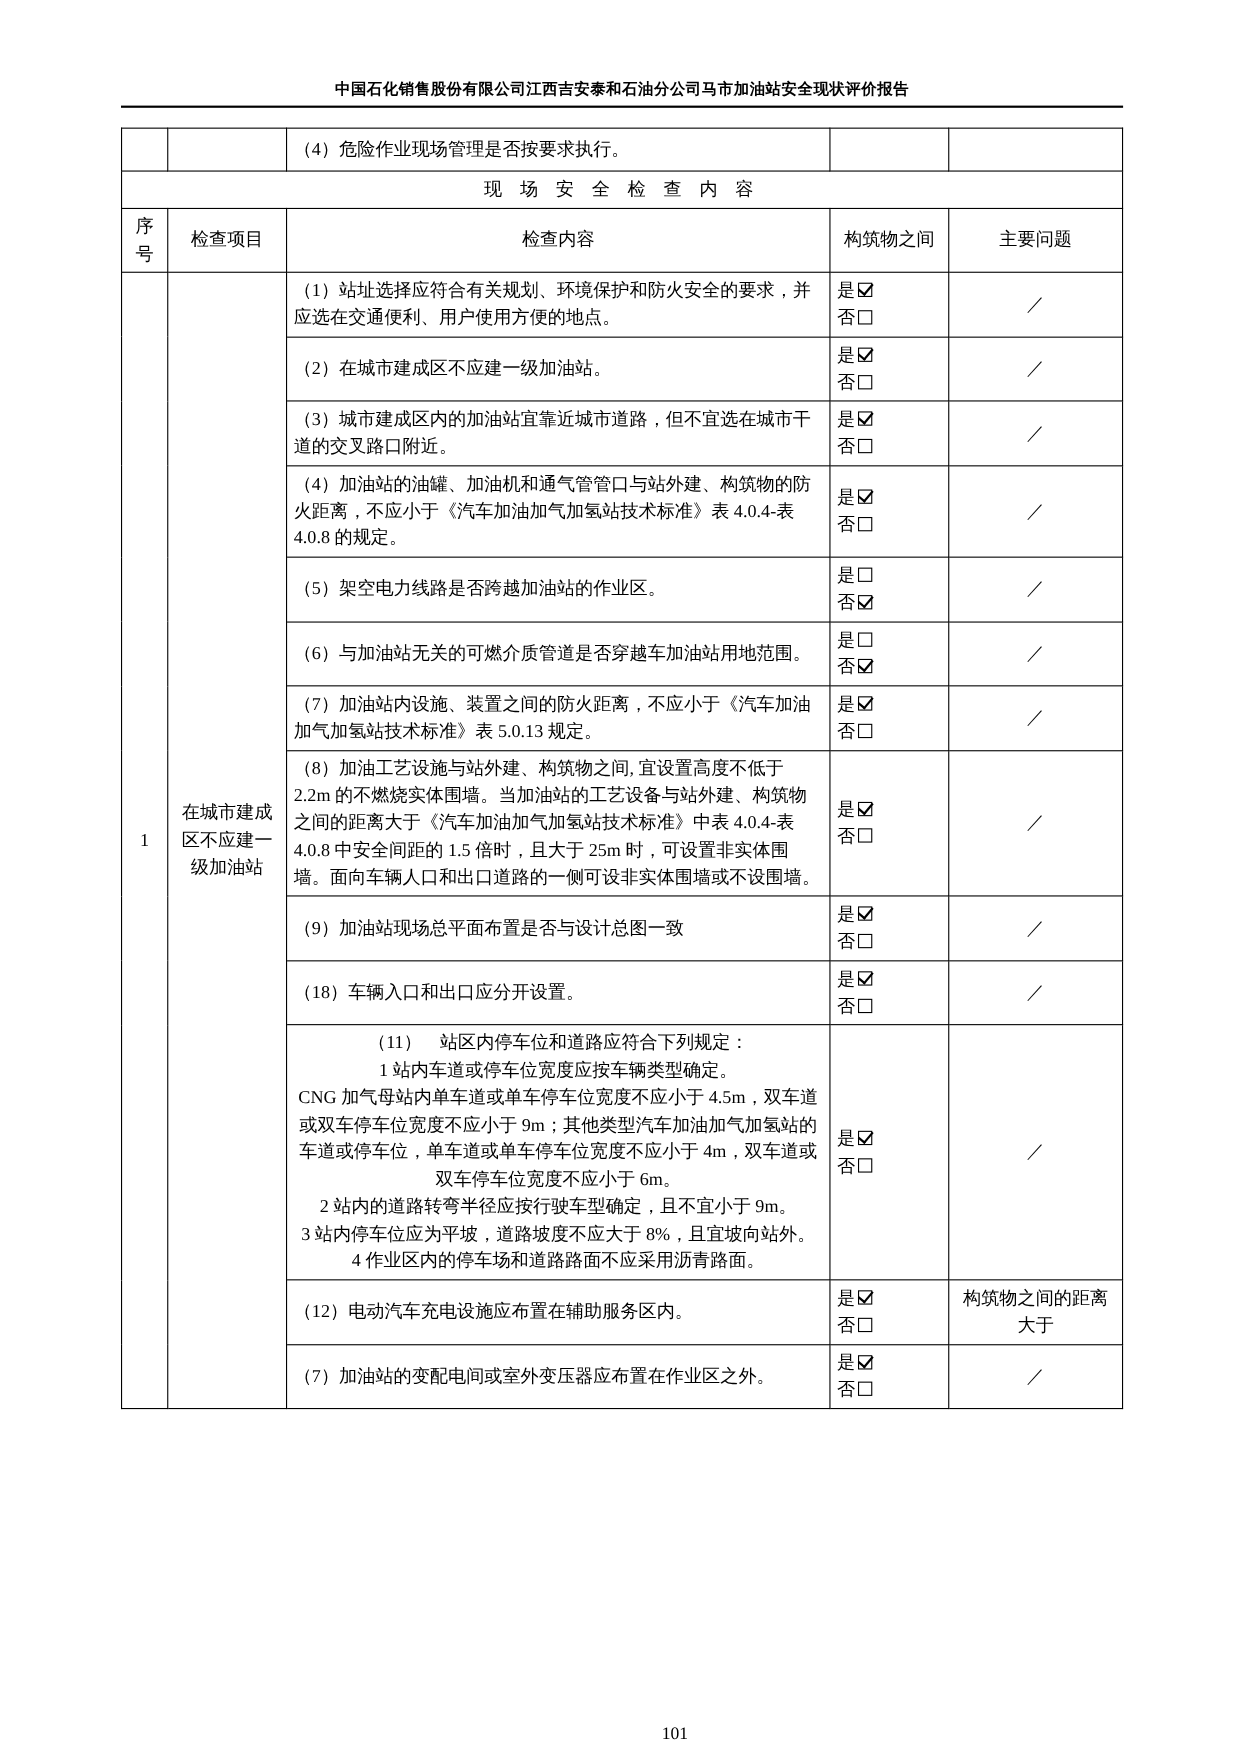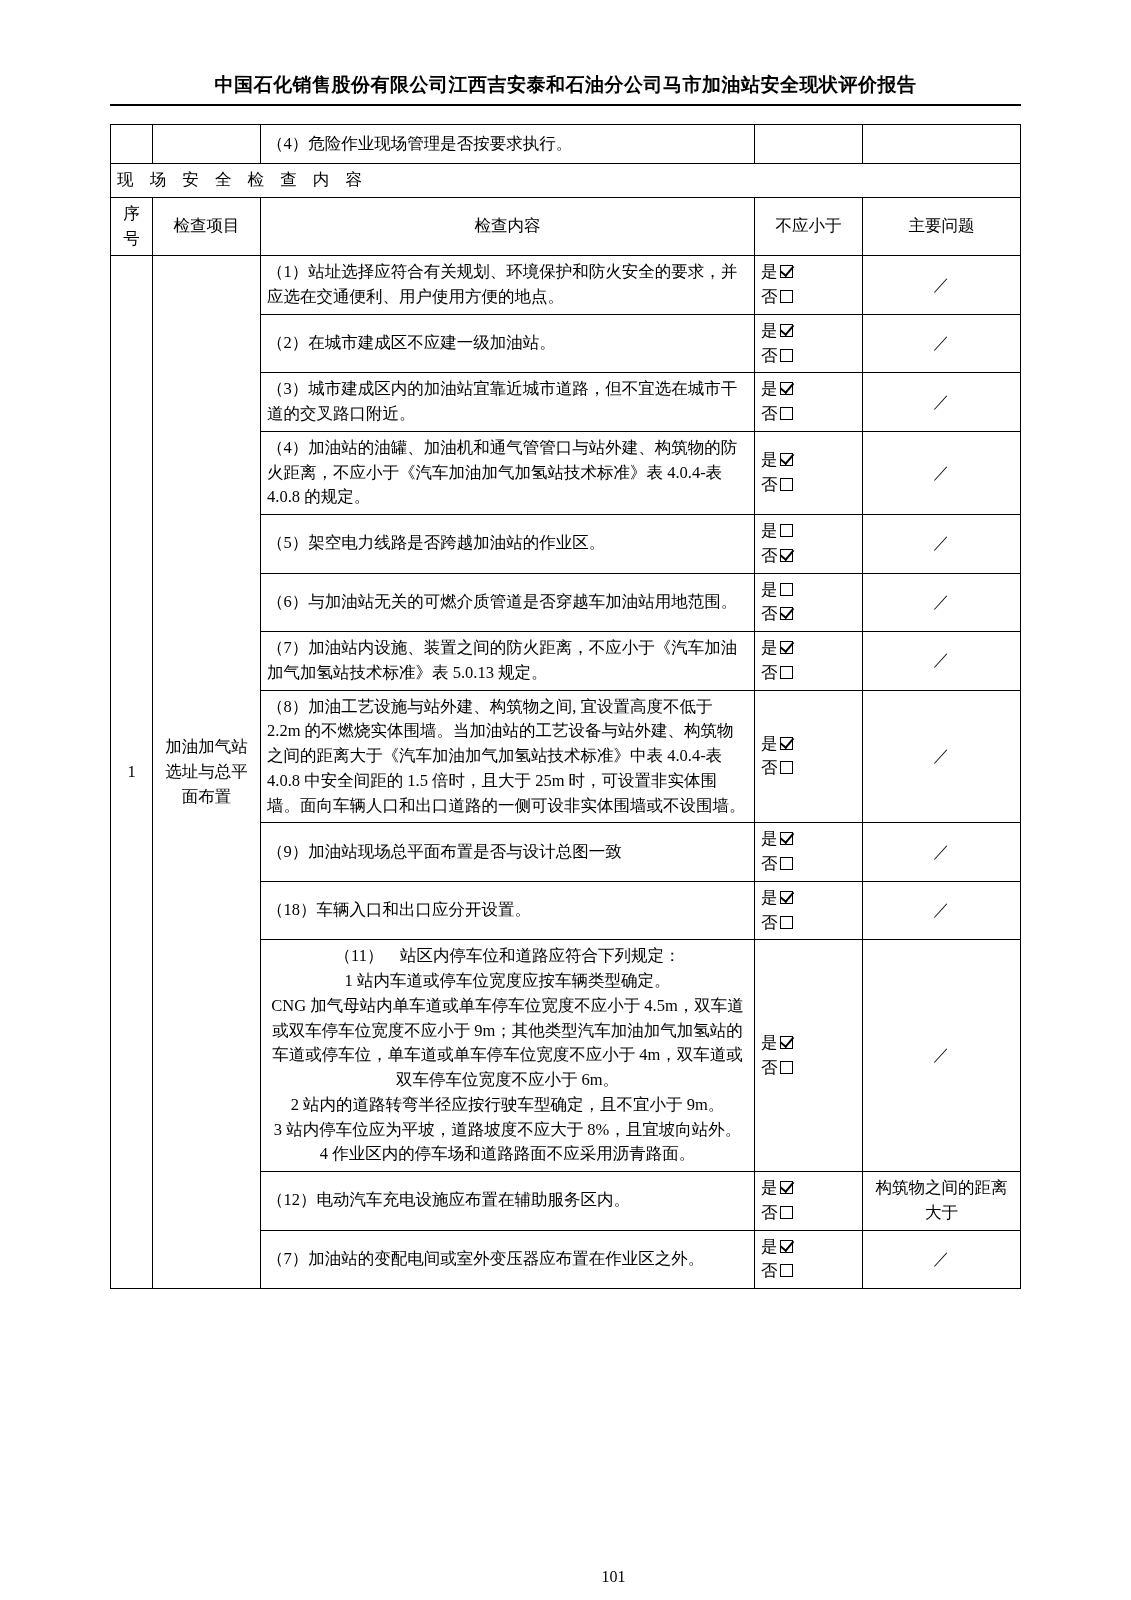--- a/index.html
+++ b/index.html
@@ -17,21 +17,21 @@
   .page {
     width: 1131px;
     height: 1600px;
     box-sizing: border-box;
     padding: 0;
     position: relative;
   }
   .header {
     margin: 72px 110px 0 110px;
     text-align: center;
-    font-size: 19px;
+    font-size: 14px;
     font-weight: bold;
     letter-spacing: 0.5px;
     padding-bottom: 6px;
     border-bottom: 2px solid #000;
   }
   .tbl-wrap {
     margin: 18px 110px 0 110px;
   }
   table.main {
     border-collapse: collapse;
@@ -46,20 +46,21 @@
     line-height: 1.5;
   }
   .c-idx { width: 42px; text-align: center; }
   .c-item { width: 108px; text-align: center; }
   .c-content { width: auto; text-align: left; }
   .c-result { width: 108px; text-align: left; }
   .c-problem { width: 158px; text-align: center; }
 
   .row-top td { height: 30px; }
   .section-title {
+    text-align: center;
     font-size: 17px;
     letter-spacing: 6px;
     padding: 5px 0;
   }
   .th {
     text-align: center;
     font-size: 17px;
     padding: 6px 4px;
   }
   .th-seq {
@@ -142,27 +143,27 @@
           <td colspan="5" class="section-title">现 场 安 全 检 查 内 容</td>
         </tr>
 
         <tr>
           <td class="th th-seq">
             <div>序</div>
             <div>号</div>
           </td>
           <td class="th">检查项目</td>
           <td class="th">检查内容</td>
-          <td class="th">不应小于</td>
+          <td class="th">构筑物之间</td>
           <td class="th">主要问题</td>
         </tr>
 
         <tr>
           <td class="center-txt vert-mid" rowspan="13">1</td>
-          <td class="center-txt vert-mid" rowspan="13">加油加气站选址与总平面布置</td>
+          <td class="center-txt vert-mid" rowspan="13">在城市建成区不应建一级加油站</td>
           <td class="c-content content-cell">（1）站址选择应符合有关规划、环境保护和防火安全的要求，并应选在交通便利、用户使用方便的地点。</td>
           <td class="result-cell">
             <span class="line"><span>是</span><span class="box checked"></span></span>
             <span class="line"><span>否</span><span class="box"></span></span>
           </td>
           <td class="slash">／</td>
         </tr>
 
         <tr>
           <td class="c-content content-cell">（2）在城市建成区不应建一级加油站。</td>

